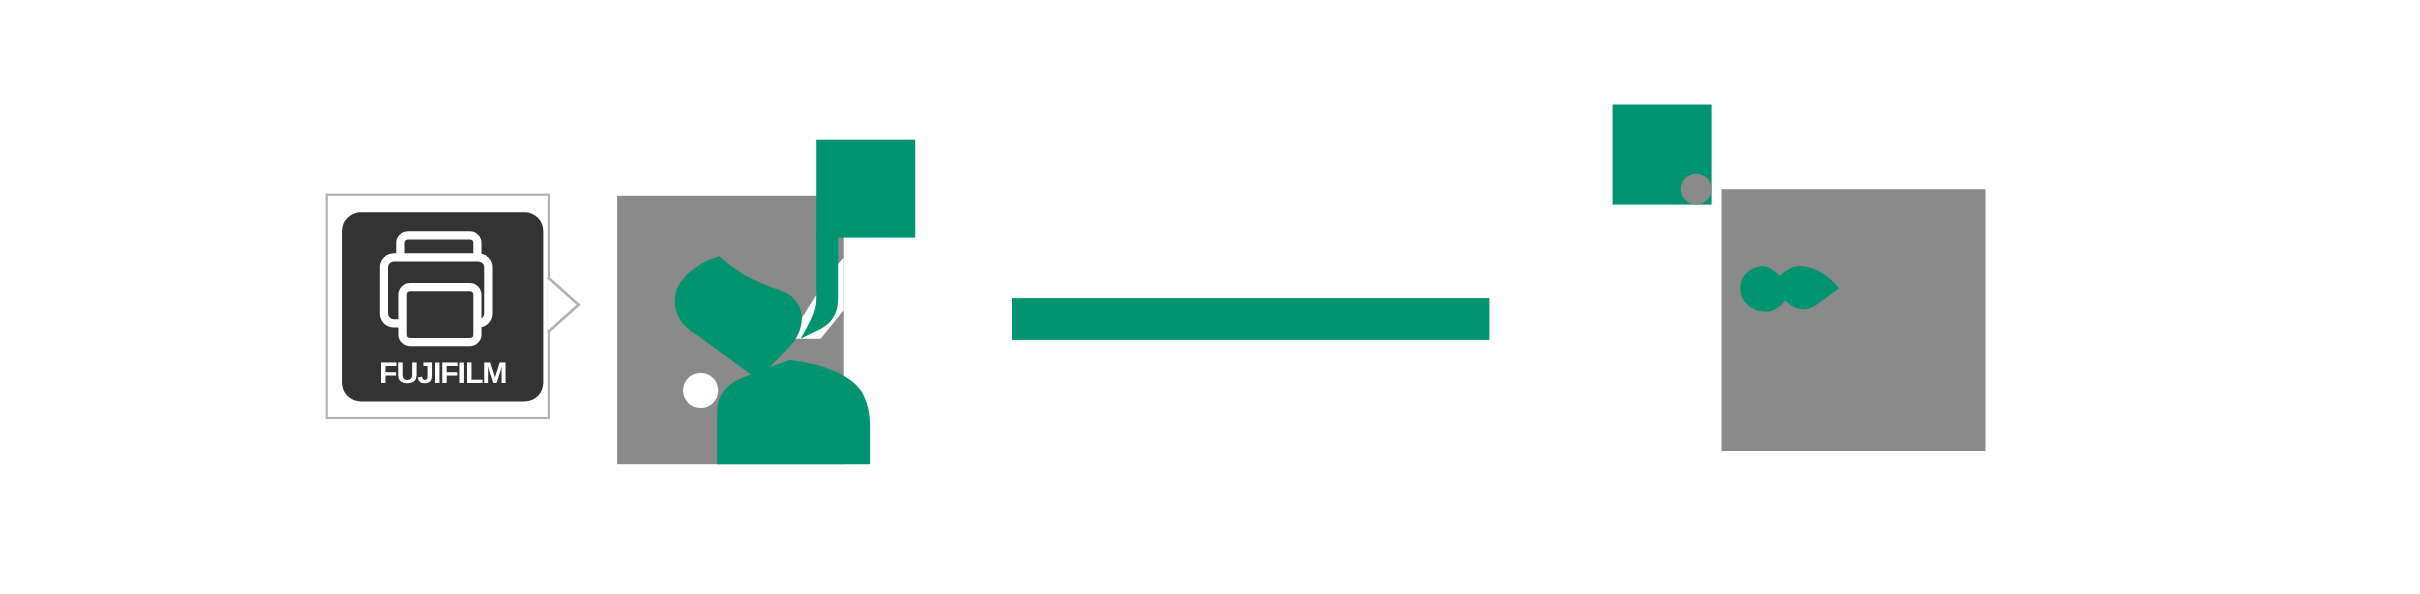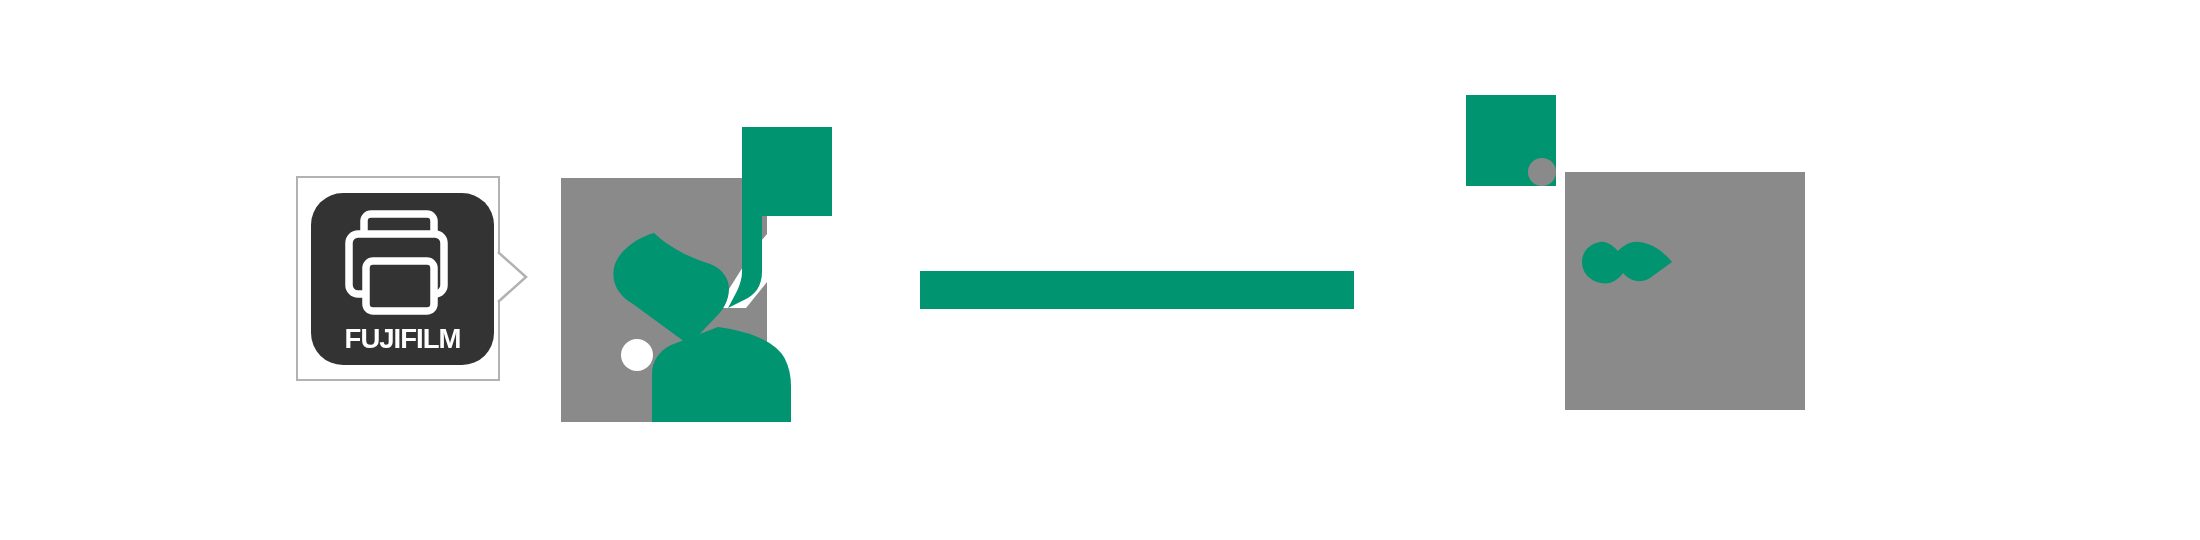--- a/index.html
+++ b/index.html
@@ -15,21 +15,21 @@
   body{position:relative;font-family:"Liberation Sans",sans-serif;}
 
   
   .bubble{
     position:absolute;left:296px;top:176px;width:204px;height:205px;
     background:var(--background);border:2px solid var(--bubble-border);
   }
   .bubble-tail{position:absolute;left:497px;top:247px;width:34px;height:60px;overflow:visible;}
   .app-icon{
     position:absolute;left:13px;top:15px;width:183px;height:172px;
-    background:var(--icon-dark);border-radius:32px;
+    background:var(--icon-dark);border-radius:17px;
   }
   .printer-svg{position:absolute;left:0;top:0;width:183px;height:125px;}
   .printer-svg rect{fill:var(--icon-dark);stroke:var(--icon-glyph);stroke-width:7.5px;}
   .brand-label{
     position:absolute;left:0;right:0;bottom:10px;
     color:var(--icon-glyph);font-size:27px;font-weight:700;
     letter-spacing:-1px;text-align:center;
     transform:scaleX(1.02);
   }
 

